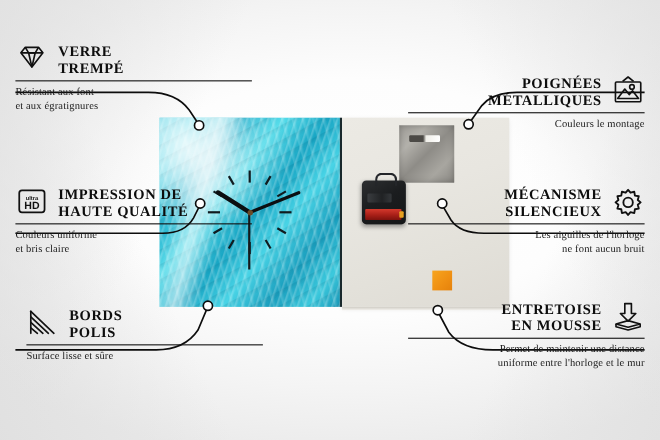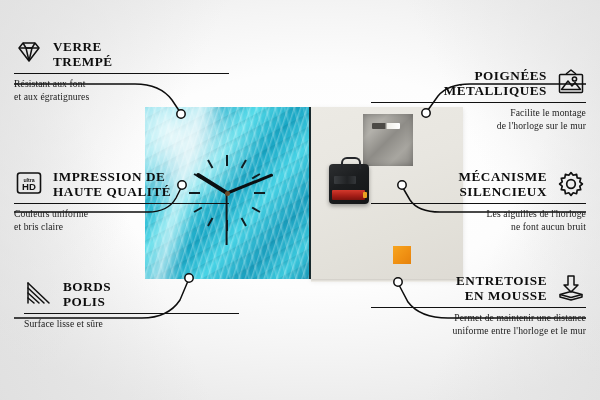--- a/index.html
+++ b/index.html
@@ -512,22 +512,21 @@
           </g>
         </svg>
       </span>
       <span class="co-title">
         <span>POIGNÉES</span><br>
         <span>MÉTALLIQUES</span>
       </span>
     </div>
     <div class="co-rule"></div>
     <div class="co-desc">
-      <span>Facilite le montage</span><br>
-      <span>de l'horloge sur le mur</span>
+      <span>Couleurs le montage</span><br>
     </div>
   </div>
 
   <div class="callout right" style="left:371px; top:170px;">
     <div class="co-head">
       <span class="co-icon">
         <svg width="28" height="28" viewBox="0 0 28 28">
           <g fill="none" stroke="currentColor" stroke-width="1.7" stroke-linejoin="round">
             <path d="M14 2.6 L16.2 5.2 L19.6 4.3 L20.2 7.8 L23.7 8.4 L22.8 11.8
                      L25.4 14 L22.8 16.2 L23.7 19.6 L20.2 20.2 L19.6 23.7 L16.2 22.8

